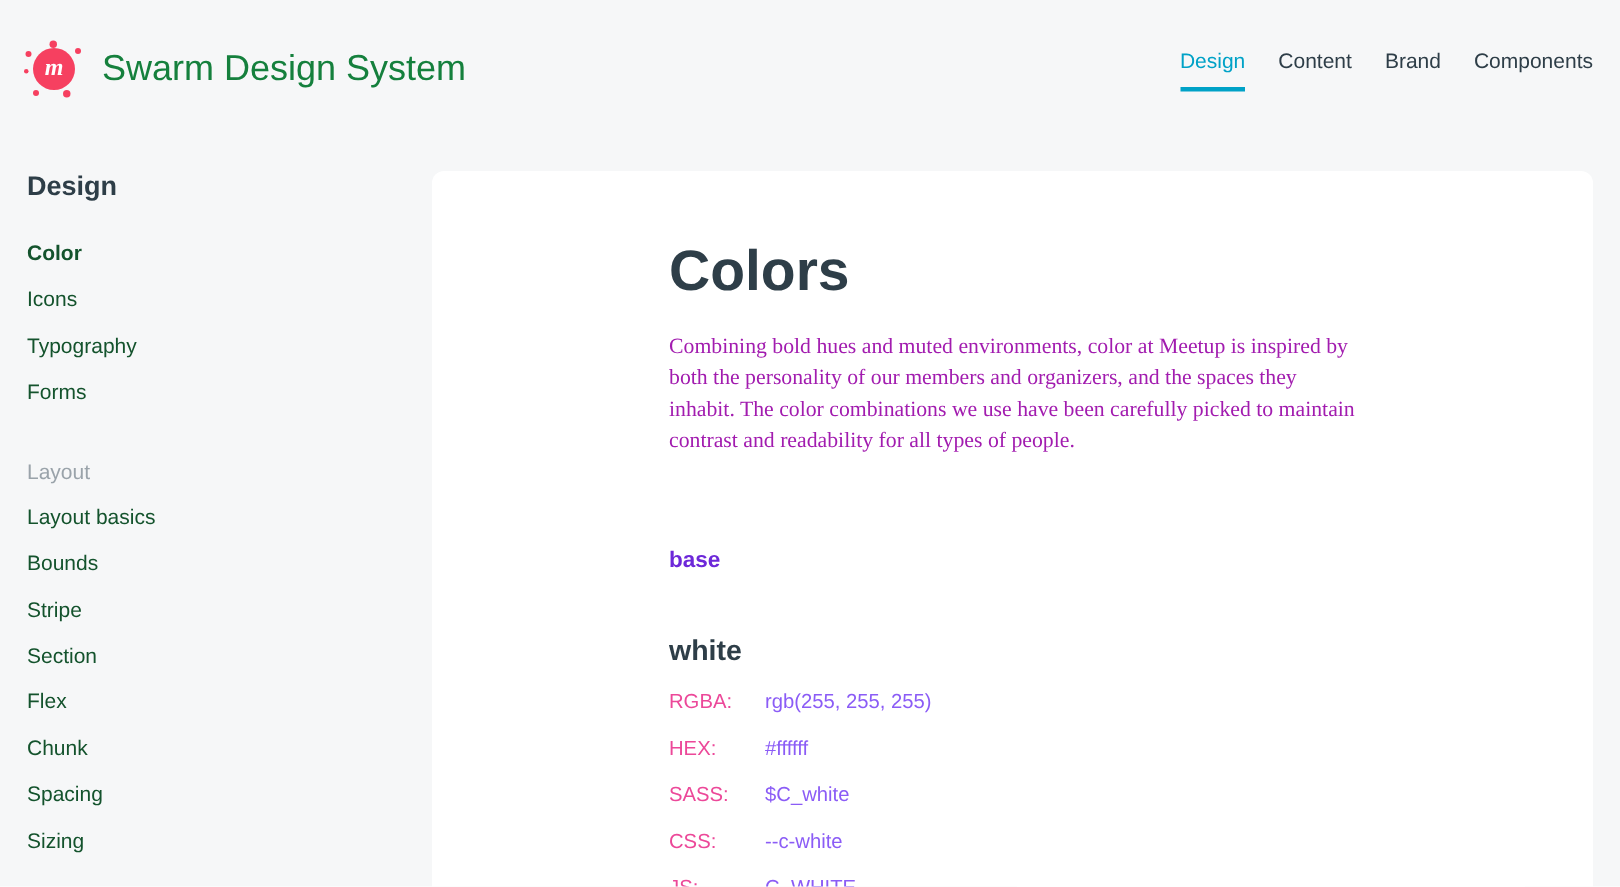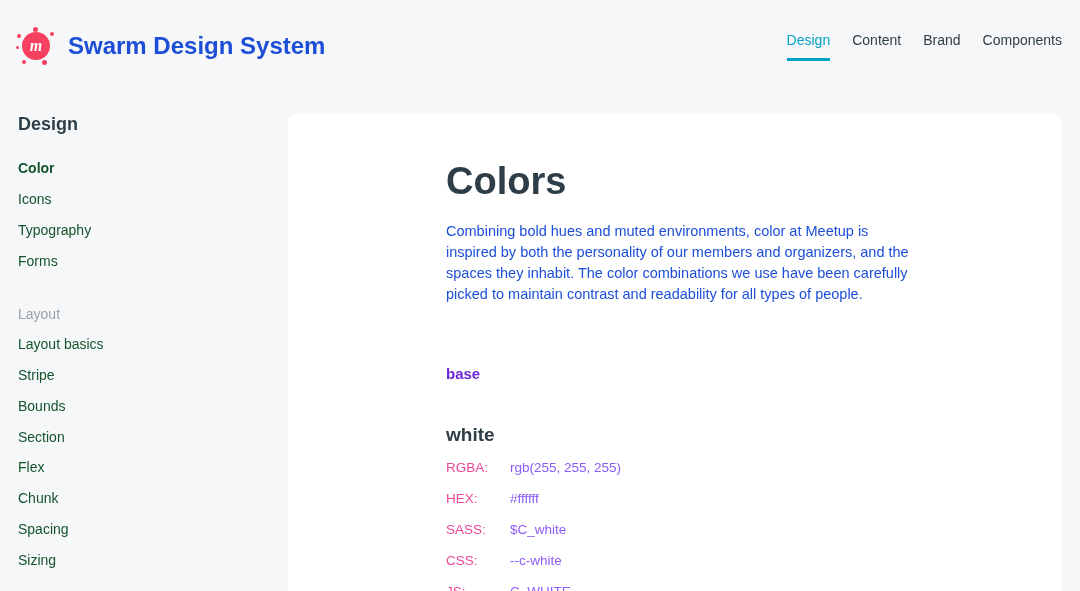--- a/index.html
+++ b/index.html
@@ -46,22 +46,22 @@
   }
   .logo-dot {
     position: absolute;
     width: 5px;
     height: 5px;
     border-radius: 50%;
     background: #f64060;
   }
   .site-title {
     font-size: 24px;
-    font-weight: 700;
-    color: #1d4ed8;
+    font-weight: 400;
+    color: #15803d;
   }
   .top-nav {
     display: flex;
     gap: 22px;
     font-size: 14px;
   }
   .top-nav a {
     color: #2e3e48;
     text-decoration: none;
     padding-bottom: 10px;
@@ -109,23 +109,24 @@
   }
   .page-title {
     font-size: 38px;
     font-weight: 800;
     color: #2e3e48;
     margin-bottom: 18px;
   }
   .intro {
     font-size: 14.5px;
     line-height: 1.45;
-    color: #1d4ed8;
+    color: #a21caf;
     margin-bottom: 60px;
     max-width: 470px;
+    font-family: Liberation Serif, serif;
   }
   .section-label {
     font-size: 15px;
     font-weight: 700;
     color: #6d28d9;
     margin-bottom: 42px;
   }
   .color-name {
     font-size: 19px;
     font-weight: 700;
@@ -177,22 +178,22 @@
     <div id="side-groups">
         <ul class="side-list">
           <li class="current">Color</li>
           <li>Icons</li>
           <li>Typography</li>
           <li>Forms</li>
         </ul>
         <div class="side-group-label">Layout</div>
         <ul class="side-list">
           <li>Layout basics</li>
+          <li>Bounds</li>
           <li>Stripe</li>
-          <li>Bounds</li>
           <li>Section</li>
           <li>Flex</li>
           <li>Chunk</li>
           <li>Spacing</li>
           <li>Sizing</li>
         </ul>
       </div>
   </aside>
 
   <div class="card-wrap" style="flex:1">

